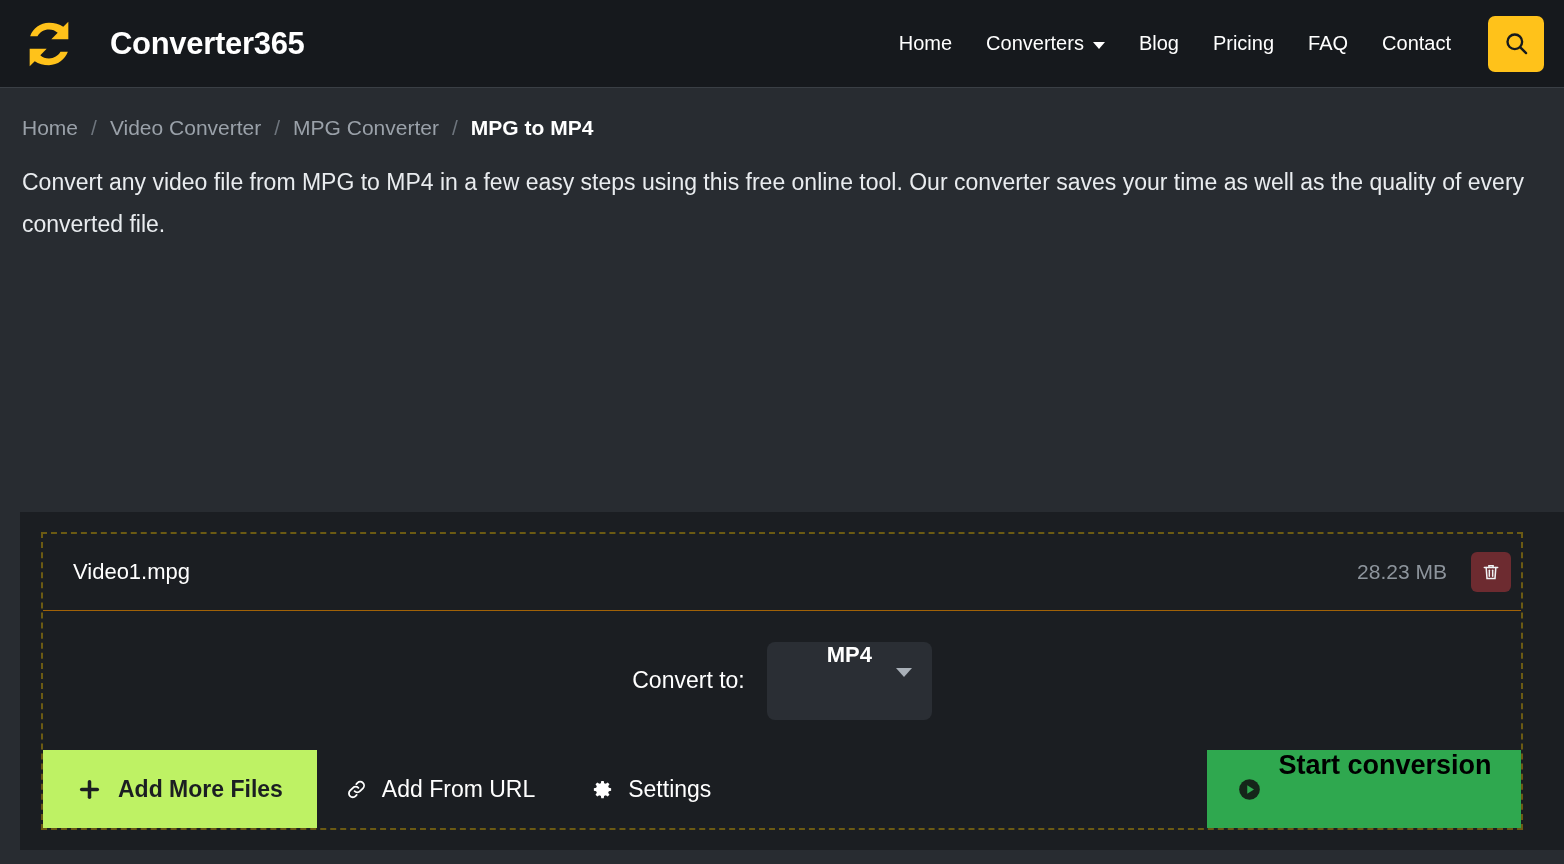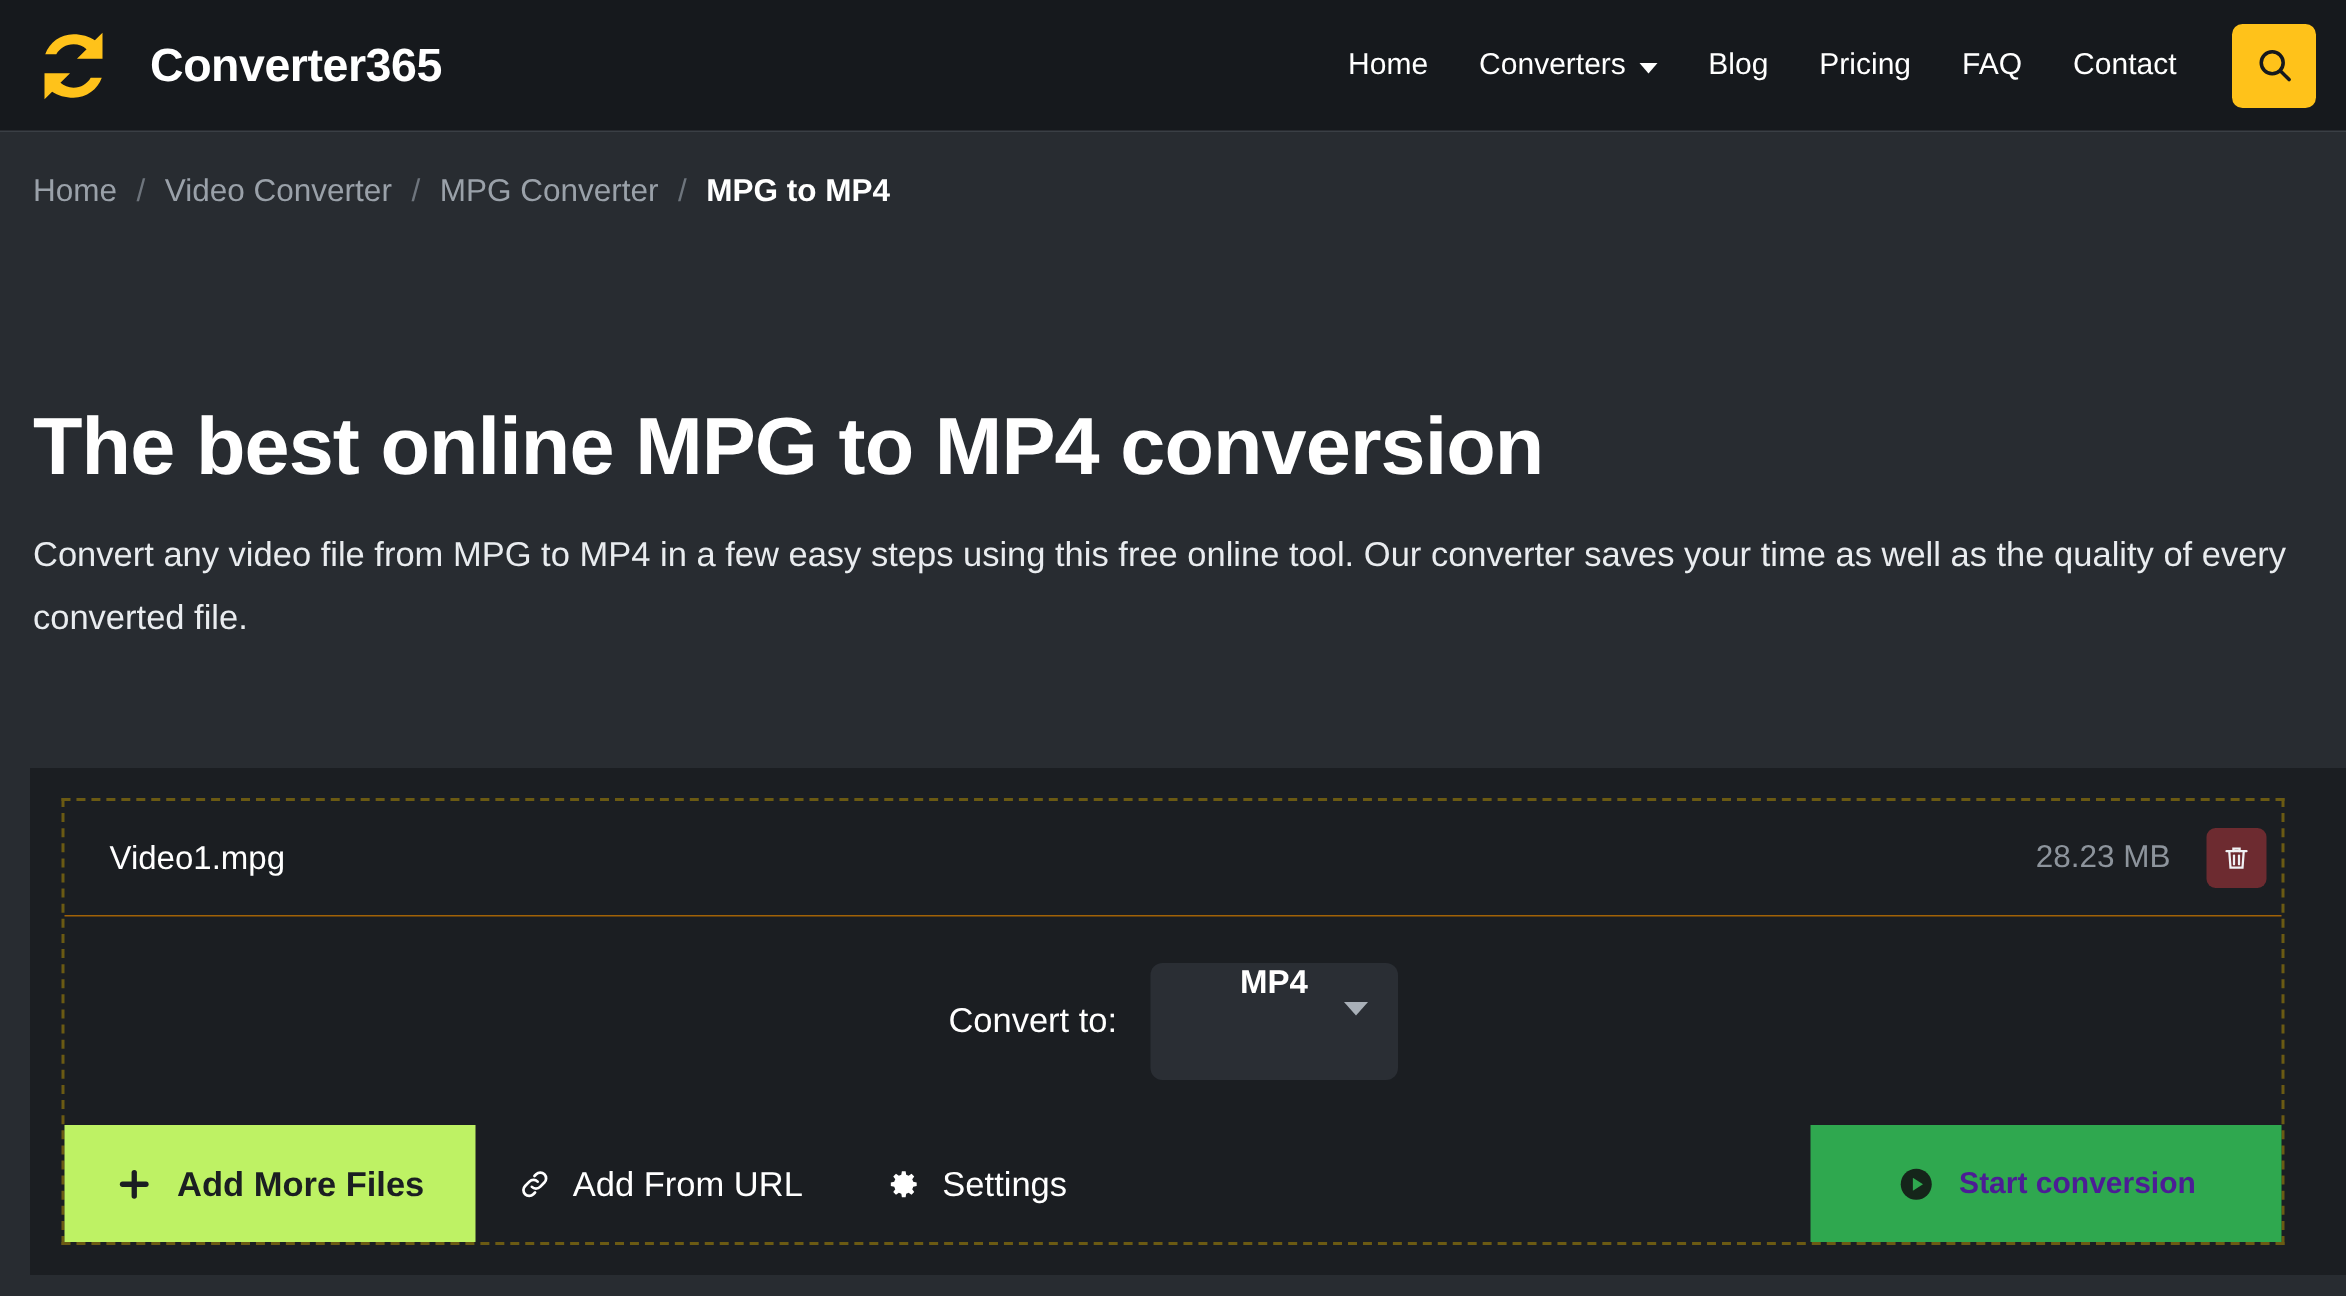--- a/index.html
+++ b/index.html
@@ -14,21 +14,21 @@
   
   .header {
     height: 88px;
     background: #16191d;
     border-bottom: 1px solid #3a3f45;
     display: flex;
     align-items: center;
     padding: 0 20px;
     position: relative;
   }
-  .brand { display: flex; align-items: center; gap: 22px; }
+  .brand { display: flex; align-items: center; gap: 32px; }
   .brand-logo { width: 58px; height: 58px; flex: 0 0 58px; }
   .brand-name {
     font-size: 31px; font-weight: bold; color: #ffffff;
     letter-spacing: -0.3px;
   }
 
   .nav {
     margin-left: auto;
     display: flex; align-items: center; gap: 0px;
   }
@@ -153,23 +153,23 @@
   }
   .ghost-btn {
     color: #ffffff; font-size: 23px;
     display: flex; align-items: center; gap: 14px;
     padding: 0 28px;
     cursor: pointer;
   }
   .btn-start {
     margin-left: auto;
     background: #2fa84f;
-    color: #4c1d95;
-    font-size: 20px; font-weight: bold;
-    display: flex; align-items: center; justify-content: center; gap: 15px;
+    color: #000000;
+    font-size: 27px; font-weight: bold;
+    display: flex; justify-content: center; gap: 15px;
     width: 314px;
     cursor: pointer;
   }
   .icon { display: inline-flex; align-items: center; justify-content: center; }
 </style>
 </head>
 <body>
 
 <div class="header">
 
@@ -219,21 +219,20 @@
   <span class="crumb">Home</span>
   <span class="crumb-sep">/</span>
   <span class="crumb">Video Converter</span>
   <span class="crumb-sep">/</span>
   <span class="crumb">MPG Converter</span>
   <span class="crumb-sep">/</span>
   <span class="crumb active">MPG to MP4</span>
 </div>
 
 <div class="hero">
-  <h1>The best online MPG to MP4 conversion</h1>
   <p>Convert any video file from MPG to MP4 in a few easy steps using this free online tool. Our converter saves your time as well as the quality of every converted file.</p>
 </div>
 
 <div class="panel">
   <div class="dropzone">
 
     <div class="file-row">
       <span class="file-name">Video1.mpg</span>
       <div class="file-right">
         <span class="file-size">28.23 MB</span>

